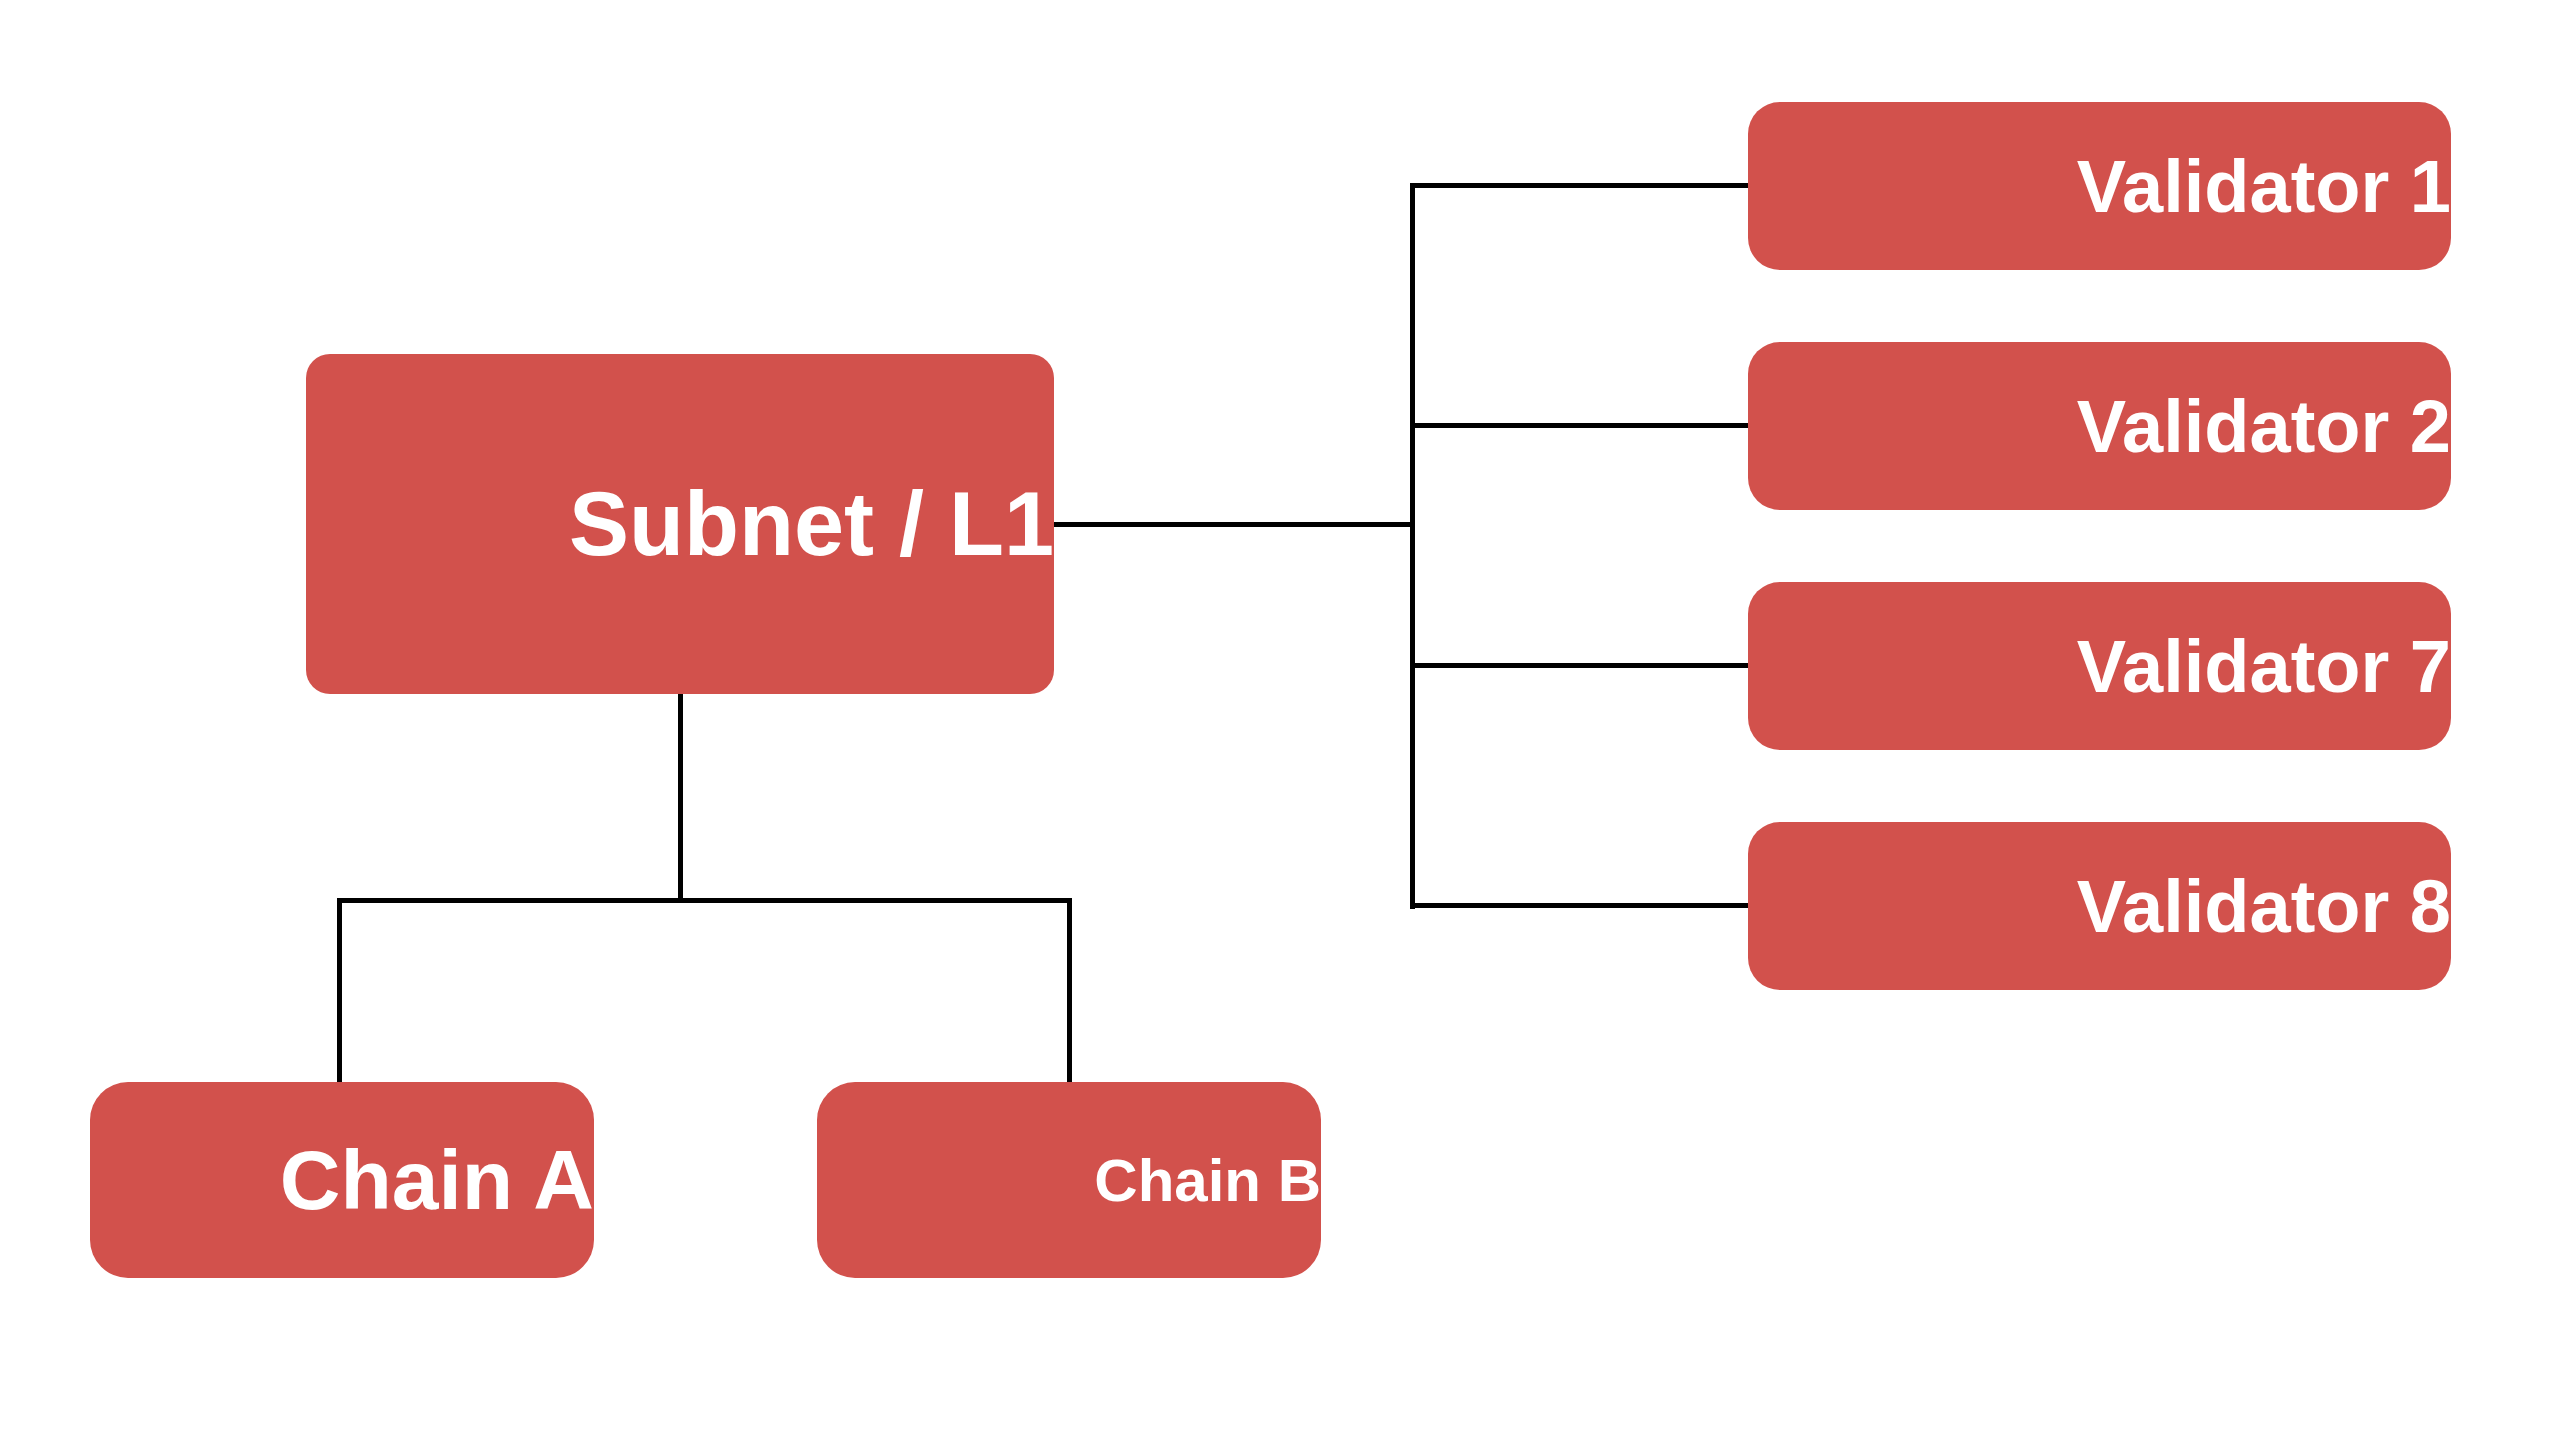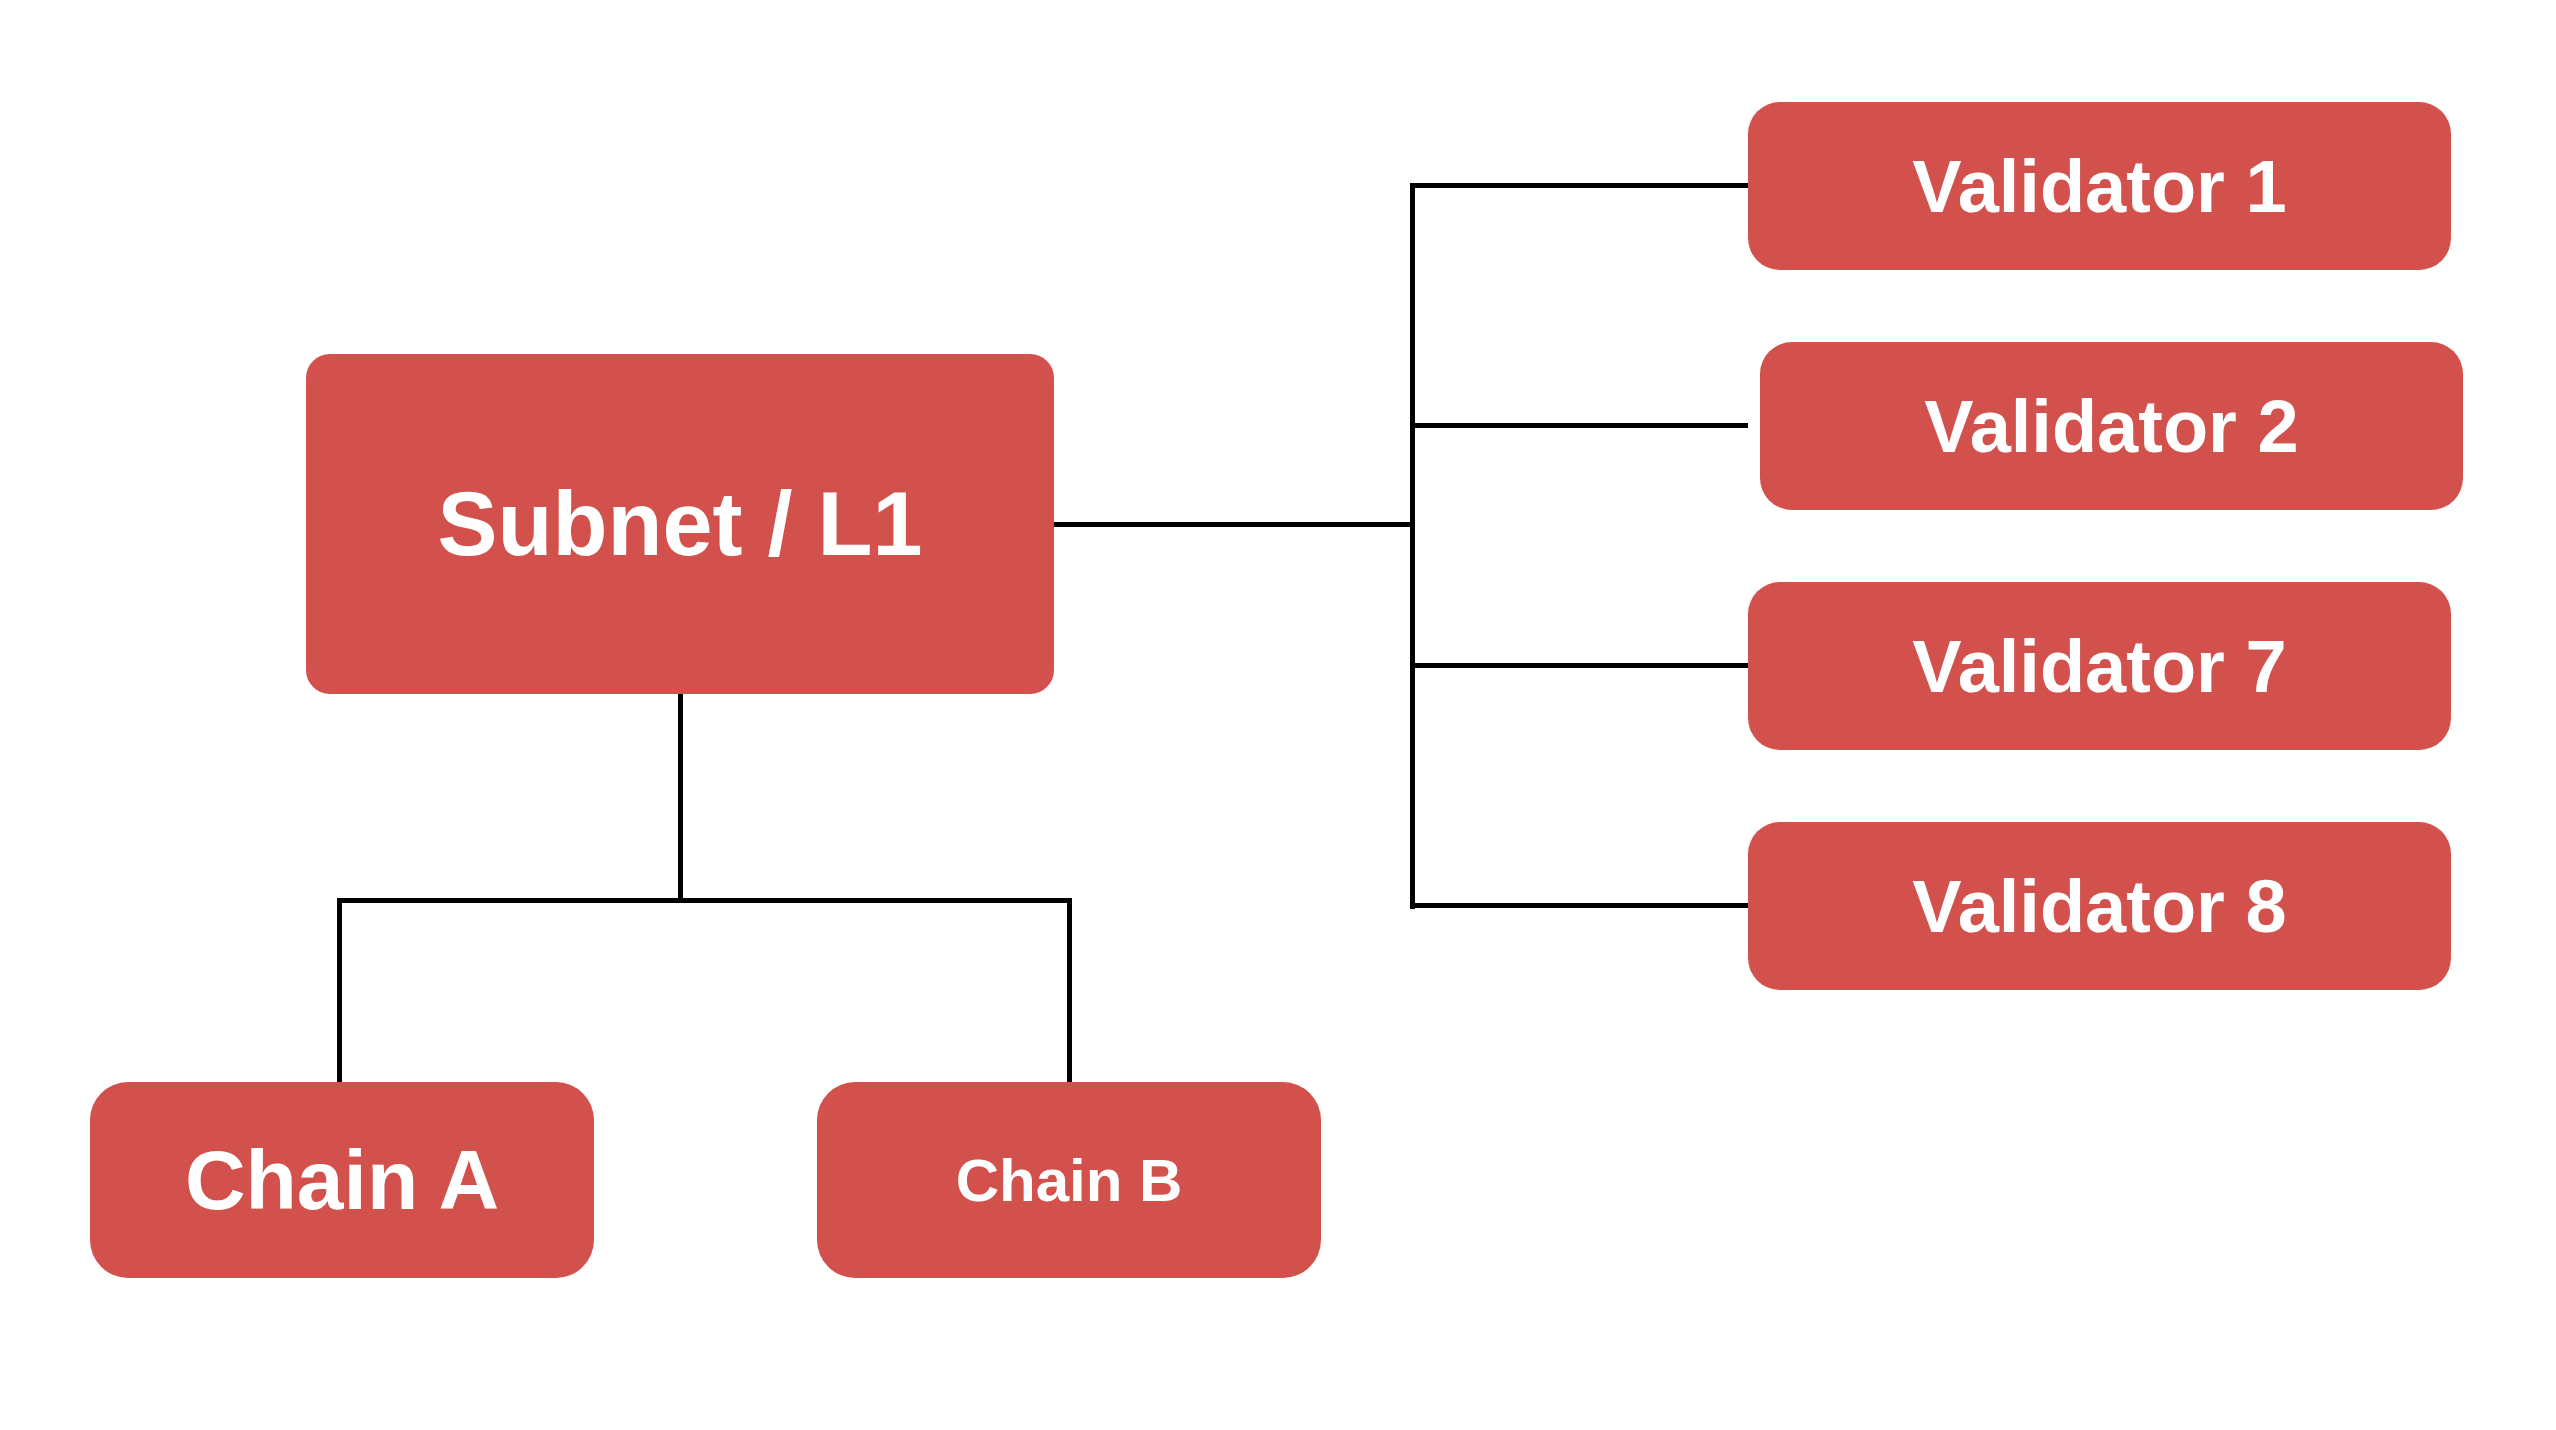--- a/index.html
+++ b/index.html
@@ -17,30 +17,30 @@
     background: var(--bg);
     overflow: hidden;
     font-family: "Liberation Sans", sans-serif;
   }
   .node {
     position: absolute;
     background: var(--node-fill);
     color: var(--node-text);
     display: flex;
     align-items: center;
-    justify-content: center;
+    justify-content: flex-end;
     font-weight: bold;
     letter-spacing: 0px;
   }
   .node-subnet     { left: 306px;  top: 354px;  width: 748px; height: 340px; border-radius: 24px; font-size: 90px; }
   .node-chain-a    { left: 90px;   top: 1082px; width: 504px; height: 196px; border-radius: 38px; font-size: 84px; }
   .node-chain-b    { left: 817px;  top: 1082px; width: 504px; height: 196px; border-radius: 38px; font-size: 60px; }
   .node-validator  { left: 1748px; width: 703px; height: 168px; border-radius: 32px; font-size: 74px; }
   .node-validator-1 { top: 102px; }
-  .node-validator-2 { top: 342px; margin-left: 12px; }
+  .node-validator-2 { top: 342px; }
   .node-validator-3 { top: 582px; }
   .node-validator-4 { top: 822px; }
   .line {
     position: absolute;
     background: var(--connector);
   }
   
   .line-subnet-right   { left: 1054px; top: 522px; width: 361px; height: 5px; }
   .line-trunk          { left: 1410px; top: 183px; width: 5px;   height: 726px; }
   .line-branch-v1      { left: 1410px; top: 183px; width: 338px; height: 5px; }

